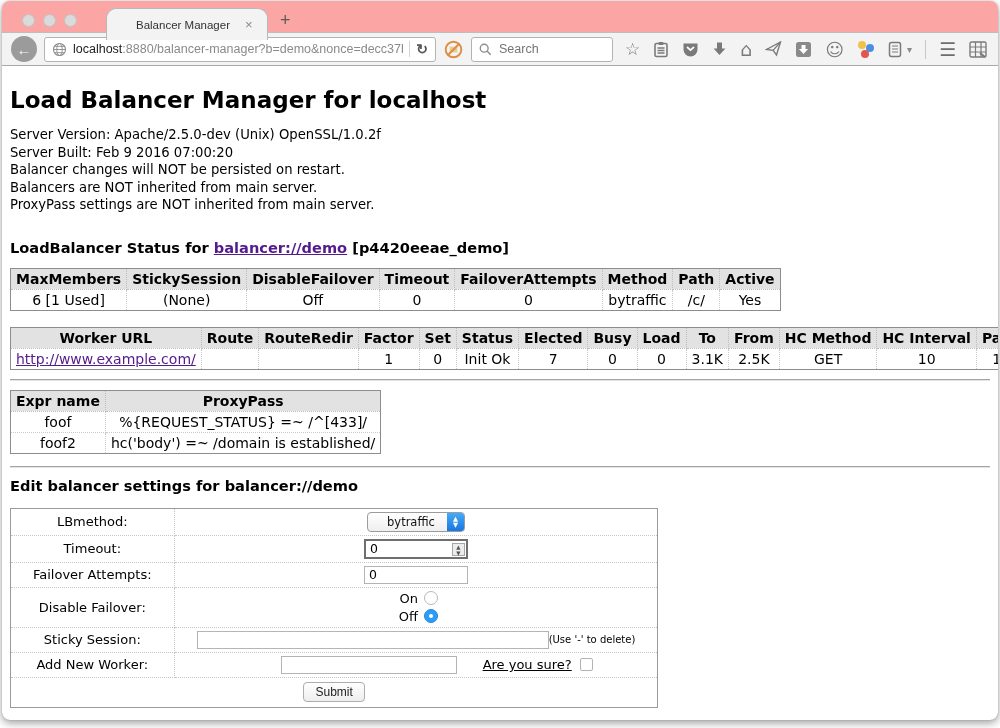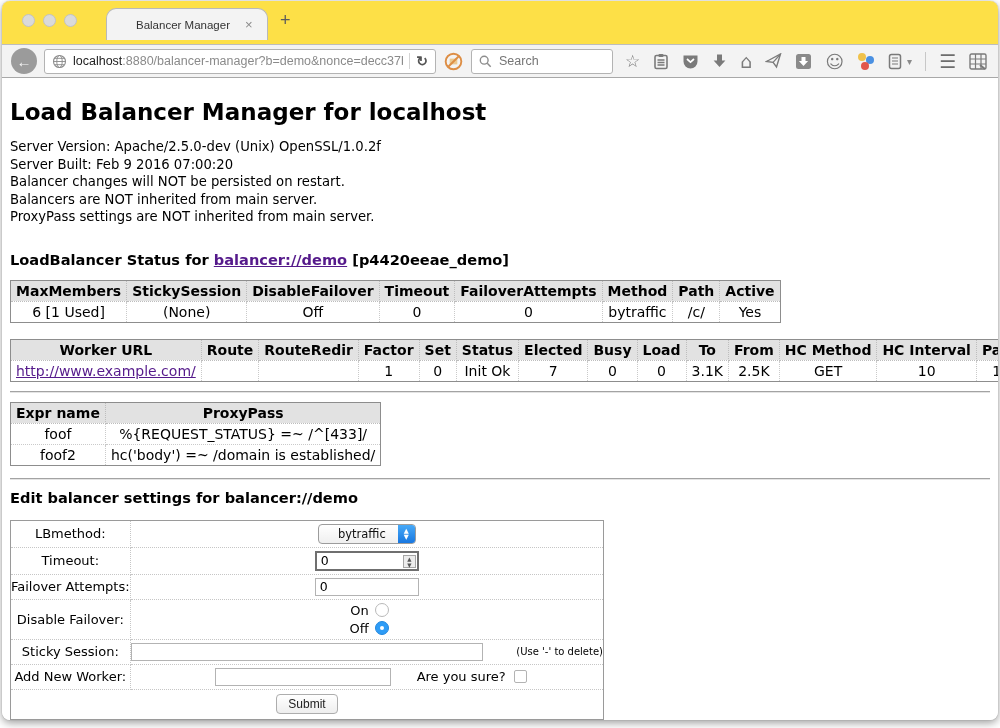--- a/index.html
+++ b/index.html
@@ -7,21 +7,21 @@
   body {
     width:1000px; height:728px; background:#fff;
     font-family:"DejaVu Sans", sans-serif; overflow:hidden;
   }
   .window {
     position:absolute; left:2px; top:1px; width:996px; height:719px;
     border-radius:8px; overflow:hidden; background:#fff;
     box-shadow:0 3px 9px rgba(0,0,0,.38), 0 0 1px rgba(0,0,0,.45);
   }
   
-  .tabbar { position:relative; height:44px; background:#fde047; border-bottom:1px solid #bdbdbd; }
+  .tabbar { position:relative; height:32px; background:#fca5a5; border-bottom:1px solid #bdbdbd; }
   .traffic { position:absolute; top:13px; left:20px; display:flex; gap:8px; }
   .light { width:13px; height:13px; border-radius:50%; background:#dadada; border:1px solid #c2c2c2; }
   .tab {
     position:absolute; left:104px; top:7px; width:162px; height:32px;
     background:#f3f3f3; border:1px solid #b9b9b9; border-bottom:none;
     border-radius:10px 10px 0 0; display:flex; align-items:center;
     font:11.5px "Liberation Sans", sans-serif; color:#333;
   }
   .tab-title { flex:1; text-align:center; padding-left:14px; }
   .tab-close { width:22px; color:#8a8a8a; font-size:13px; cursor:default; }
@@ -69,21 +69,21 @@
   a.plink { color:#551a8b; font-weight:bold; text-decoration:underline; }
   a.cell-link { color:#551a8b; text-decoration:underline; font-weight:normal; }
   table.data { border-collapse:collapse; border:1px solid #8d8d8d; font-size:14px; background:#fff; }
   table.data th { background:#e2e2e2; border:1px dotted #bdbdbd; padding:2px 5px; font-weight:bold; text-align:center; white-space:nowrap; }
   table.data td { border:1px dotted #cacaca; padding:2px 5px; text-align:center; white-space:nowrap; }
   td.left, th.left { text-align:left; }
   .mb16 { margin-bottom:16px; }
   hr.rule { border:none; height:2px; background:#a3a3a3; border-bottom:1px solid #e4e4e4; margin:9px 0; }
   
   table.form { border-collapse:collapse; border:1px solid #9a9a9a; font-size:13px; width:594px; margin-top:14px; }
-  table.form td { border:1px dotted #c6c6c6; padding:3px 0; }
+  table.form td { border:1px dotted #c6c6c6; padding:3px 22px; }
   td.flabel { width:116px; text-align:center; white-space:nowrap; }
   td.fctrl  { text-align:center; }
   .mac-select {
     display:inline-flex; align-items:center; height:20px; border:1px solid #9c9c9c; border-radius:4px;
     background:linear-gradient(#ffffff,#efefef); padding-left:14px; font-size:11.5px; color:#111;
   }
   .mac-select .sel-text { min-width:58px; text-align:center; }
   .stepper {
     width:17px; height:18px; margin-left:7px; border-radius:0 3px 3px 0;
     background:linear-gradient(#47a9f7,#1877e0); color:#fff;
@@ -105,21 +105,21 @@
   .radio-line { display:flex; align-items:center; gap:6px; font-size:13px; }
   .radio-line .rlabel { width:24px; text-align:right; }
   .radio { width:14px; height:14px; border-radius:50%; border:1px solid #b9b9b9; background:#fff; }
   .radio.checked { background:#2e9cf6; border-color:#2287df; position:relative; }
   .radio.checked::after { content:""; position:absolute; left:4px; top:4px; width:4px; height:4px; border-radius:50%; background:#fff; }
   .sticky-row { display:flex; align-items:center; }
   .sticky-input { width:352px; }
   .sticky-hint { margin-left:auto; font-size:10px; white-space:nowrap; }
   .worker-row { display:flex; align-items:center; }
   .worker-input { width:176px; margin-left:84px; }
-  .sure-label { margin-left:26px; font-size:13px; }
+  .sure-label { margin-left:26px; font-size:13px;text-decoration:underline; }
   .checkbox { width:13px; height:13px; border:1px solid #b3b3b3; border-radius:2px; background:#fff; margin-left:8px; }
   .submit-cell { text-align:center; padding:4px 0 5px 0 !important; }
   .submit-btn {
     font:12px "Liberation Sans",sans-serif; color:#222; padding:2px 11px;
     border:1px solid #adadad; border-radius:4px; background:linear-gradient(#ffffff,#eeeeee);
   }
   svg { display:block; }
 </style>
 </head>
 <body>

